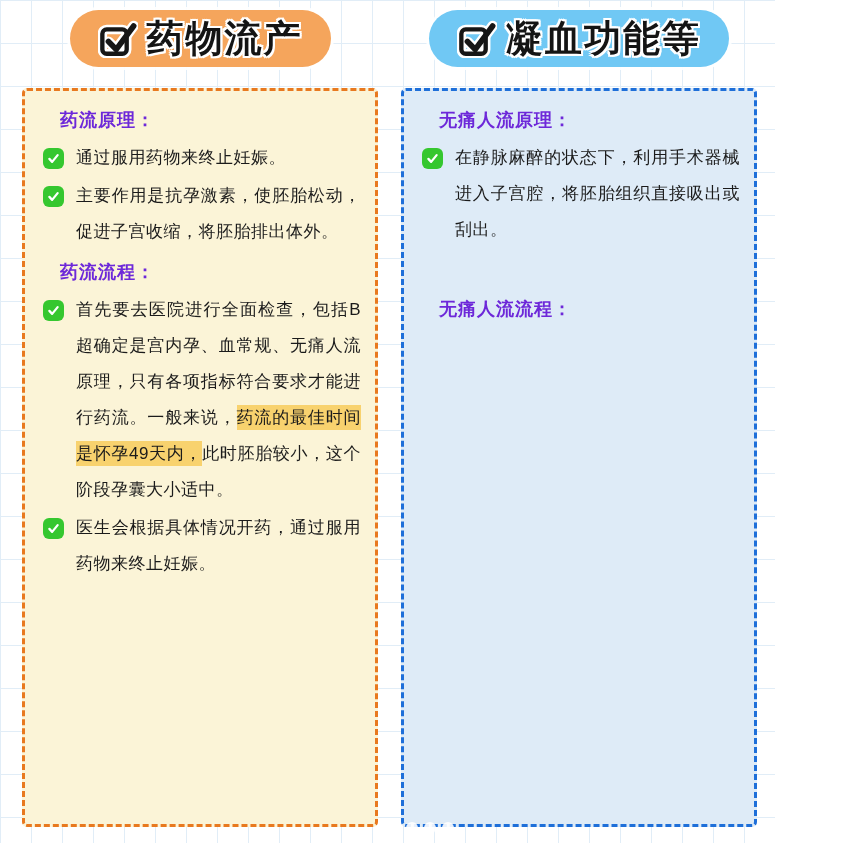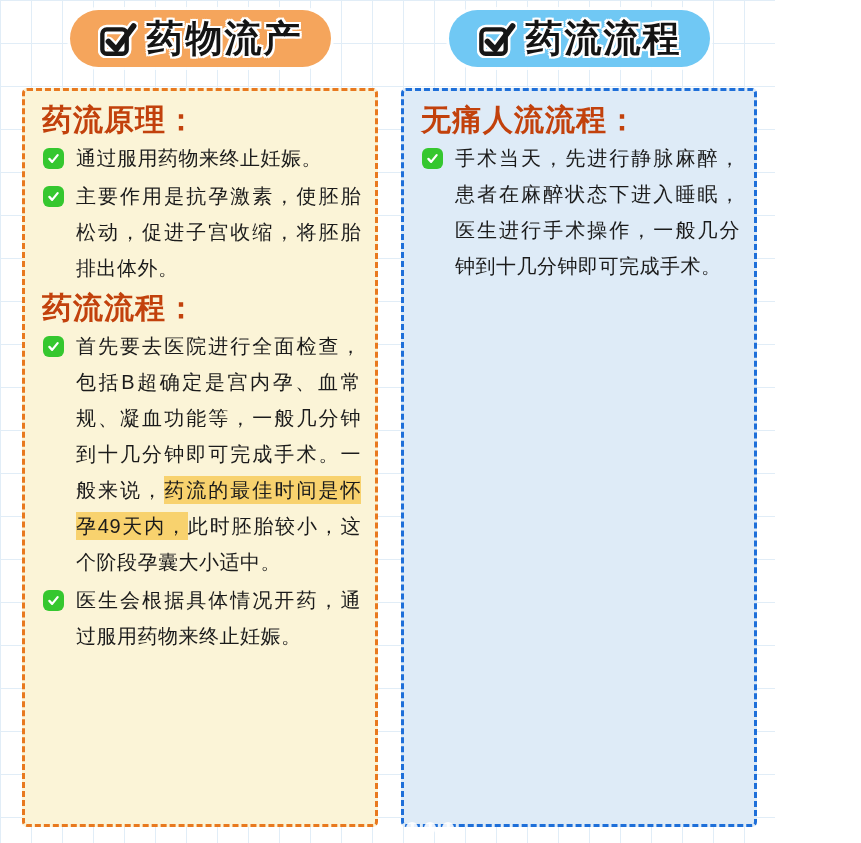--- a/index.html
+++ b/index.html
@@ -42,34 +42,34 @@
     width:100%;height:739px;box-sizing:border-box;
     border:3px dashed var(--border);
     border-radius:5px;
     background:var(--panel);
     padding:9px 14px 8px 15px;
     overflow:hidden;
   }
   .section + .section{margin-top:4px;}
   .panel[data-col="1"] .section + .section{margin-top:44px;font-family:Liberation Mono, monospace;}
   .sec-heading{
-    font-size:30px;font-weight:800;line-height:36px;
-    color:#c2410c;margin:2px 0 1px 2px;letter-spacing:1px;
+    font-size:18px;font-weight:800;line-height:36px;
+    color:#6d28d9;margin:2px 0 1px 20px;letter-spacing:1px;
   }
   .item{display:flex;align-items:flex-start;margin-top:2px;}
   .check{
     flex:0 0 21px;width:21px;height:21px;
     margin:8px 12px 0 3px;
     background:var(--green);
     border-radius:6px;
     display:flex;align-items:center;justify-content:center;
   }
   .item-text{
     flex:1;min-width:0;
-    font-size:20px;line-height:36px;letter-spacing:0.5px;
+    font-size:17px;line-height:36px;letter-spacing:0.5px;
     text-align:justify;
   }
   .hl{background:var(--hl);padding:3px 0;}
   .watermark{
     position:absolute;left:406px;bottom:9px;
     display:flex;gap:6px;opacity:.9;
   }
   .watermark i{width:12px;height:12px;border-radius:50%;background:#ffffff;}
 </style>
 </head>
@@ -113,21 +113,21 @@
             </div>
           </div>
           <div class="section">
             <div class="sec-heading">药流流程：</div>
             <div class="item">
               <span class="check">
                 <svg width="15" height="15" viewBox="0 0 20 20">
                   <path d="M4.5 10.5 L8.2 14.5 L15.5 5.5" fill="none" stroke="#ffffff" stroke-width="3" stroke-linecap="round" stroke-linejoin="round"></path>
                 </svg>
               </span>
-              <div class="item-text"><span>首先要去医院进行全面检查，包括B超确定是宫内孕、血常规、凝血功能等，一般几分钟到十几分钟即可完成手术。一般来说，</span><span class="hl">药流的最佳时间是怀孕49天内，</span><span>此时胚胎较小，这个阶段孕囊大小适中。</span></div>
+              <div class="item-text"><span>首先要去医院进行全面检查，包括B超确定是宫内孕、血常规、无痛人流原理，只有各项指标符合要求才能进行药流。一般来说，</span><span class="hl">药流的最佳时间是怀孕49天内，</span><span>此时胚胎较小，这个阶段孕囊大小适中。</span></div>
             </div>
             <div class="item">
               <span class="check">
                 <svg width="15" height="15" viewBox="0 0 20 20">
                   <path d="M4.5 10.5 L8.2 14.5 L15.5 5.5" fill="none" stroke="#ffffff" stroke-width="3" stroke-linecap="round" stroke-linejoin="round"></path>
                 </svg>
               </span>
               <div class="item-text"><span>医生会根据具体情况开药，通过服用药物来终止妊娠。</span></div>
             </div>
           </div>
@@ -139,33 +139,36 @@
         <span class="pill-icon">
           <svg width="40" height="38" viewBox="0 0 46 42">
             <g fill="none" stroke-linecap="round" stroke-linejoin="round">
               <rect x="5" y="10" width="28" height="28" rx="5" stroke="#ffffff" stroke-width="11"></rect>
               <path d="M12 24 L21 33 L41 6" stroke="#ffffff" stroke-width="12"></path>
               <rect x="5" y="10" width="28" height="28" rx="5" stroke="#161616" stroke-width="5"></rect>
               <path d="M12 24 L21 33 L41 6" stroke="#161616" stroke-width="6.5"></path>
             </g>
           </svg>
         </span>
-        <span class="pill-label">药流流程</span>
+        <span class="pill-label">凝血功能等</span>
       </div>
       <div class="panel" data-col="1">
           <div class="section">
-            <div class="sec-heading">无痛人流流程：</div>
+            <div class="sec-heading">无痛人流原理：</div>
             <div class="item">
               <span class="check">
                 <svg width="15" height="15" viewBox="0 0 20 20">
                   <path d="M4.5 10.5 L8.2 14.5 L15.5 5.5" fill="none" stroke="#ffffff" stroke-width="3" stroke-linecap="round" stroke-linejoin="round"></path>
                 </svg>
               </span>
-              <div class="item-text"><span>手术当天，先进行静脉麻醉，患者在麻醉状态下进入睡眠，医生进行手术操作，一般几分钟到十几分钟即可完成手术。</span></div>
+              <div class="item-text"><span>在静脉麻醉的状态下，利用手术器械进入子宫腔，将胚胎组织直接吸出或刮出。</span></div>
             </div>
+          </div>
+          <div class="section">
+            <div class="sec-heading">无痛人流流程：</div>
           </div>
         </div>
     </div>
 
   </div>
   <div class="watermark">
       <i></i>
       <i></i>
       <i></i>
     </div>

